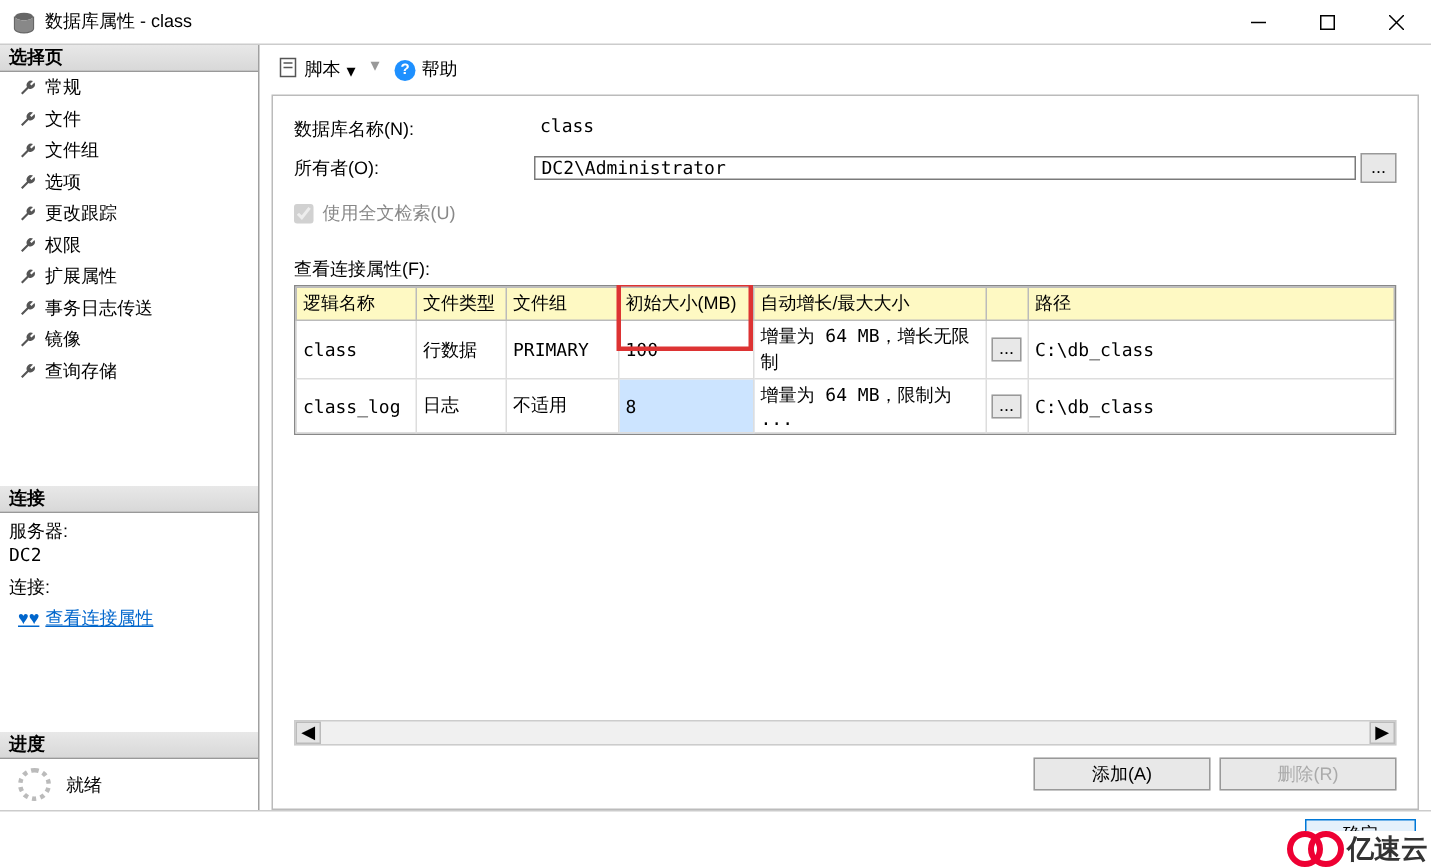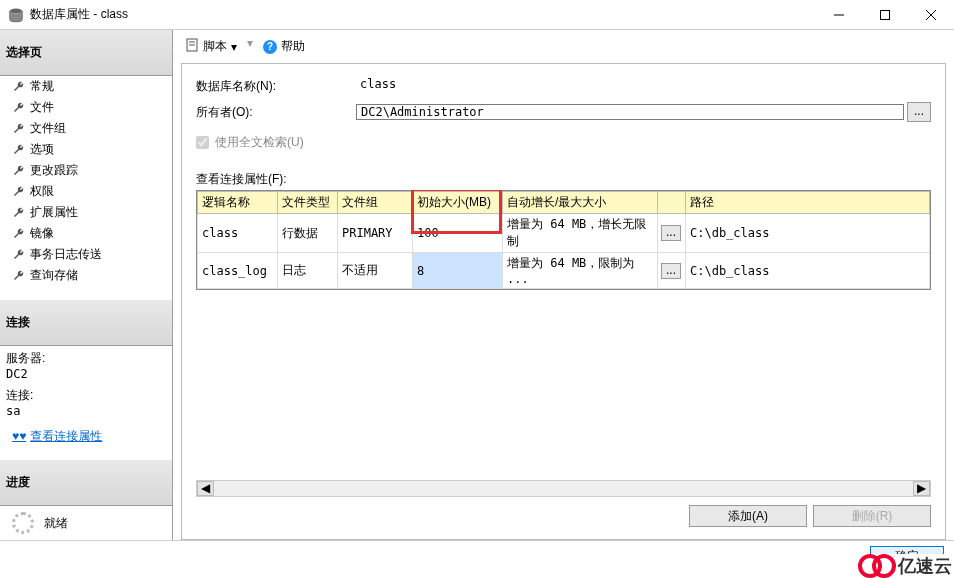--- a/index.html
+++ b/index.html
@@ -7,21 +7,21 @@
 
 .titlebar { height: 30px; display: flex; align-items: center; padding-left: 8px; border-bottom: 1px solid #ccc; }
 .titlebar .icon { width: 16px; height: 16px; display: inline-block; margin-right: 6px; }
 .titlebar .title { flex: 1; }
 .titlebar .btns { display: flex; }
 .titlebar .btn { width: 46px; height: 30px; display: flex; align-items: center; justify-content: center; }
 
 .main { display: flex; height: 510px; }
 
 .left { width: 173px; border-right: 1px solid #a0a0a0; display: flex; flex-direction: column; background: #fff; }
-.panelhead { background: linear-gradient(#e8e8e8,#d8d8d8); border-bottom: 1px solid #999; padding: 14px 6px; font-weight: bold; }
+.panelhead { background: linear-gradient(#e8e8e8,#d8d8d8); border-bottom: 1px solid #999; padding: 0 6px; font-weight: bold; }
 .navitem { display: flex; align-items: center; padding: 2px 6px 2px 12px; cursor: pointer; }
 .navitem .wrench { width: 14px; height: 14px; margin-right: 4px; }
 .spacer { flex: 1; }
 .connsec { padding: 4px 6px 2px 6px; }
 .connlink { color: #0066cc; text-decoration: underline; display: flex; align-items: center; padding: 2px 6px 2px 12px; }
 .progress-item { display: flex; align-items: center; padding: 6px 6px 6px 12px; }
 .spinner { width: 22px; height: 22px; border: 3px dotted #bbb; border-radius: 50%; margin-right: 10px; }
 
 .right { flex: 1; display: flex; flex-direction: column; padding: 6px 8px 0 8px; }
 .toolbar { display: flex; align-items: flex-start; gap: 6px; padding-bottom: 4px; }
@@ -141,42 +141,41 @@
         <div class="navitem">
           <span class="wrench"><svg viewBox="0 0 14 14">
               <path d="M11 3a3 3 0 0 1-4 4L3 11l-1-1 4-4a3 3 0 0 1 4-4l-2 2 1 1 2-2z" fill="#555"></path>
             </svg></span>
           <span>扩展属性</span>
         </div>
         <div class="navitem">
           <span class="wrench"><svg viewBox="0 0 14 14">
               <path d="M11 3a3 3 0 0 1-4 4L3 11l-1-1 4-4a3 3 0 0 1 4-4l-2 2 1 1 2-2z" fill="#555"></path>
             </svg></span>
+          <span>事务日志传送</span>
+        </div>
+        <div class="navitem">
+          <span class="wrench"><svg viewBox="0 0 14 14">
+              <path d="M11 3a3 3 0 0 1-4 4L3 11l-1-1 4-4a3 3 0 0 1 4-4l-2 2 1 1 2-2z" fill="#555"></path>
+            </svg></span>
           <span>镜像</span>
-        </div>
-        <div class="navitem">
-          <span class="wrench"><svg viewBox="0 0 14 14">
-              <path d="M11 3a3 3 0 0 1-4 4L3 11l-1-1 4-4a3 3 0 0 1 4-4l-2 2 1 1 2-2z" fill="#555"></path>
-            </svg></span>
-          <span>事务日志传送</span>
         </div>
         <div class="navitem">
           <span class="wrench"><svg viewBox="0 0 14 14">
               <path d="M11 3a3 3 0 0 1-4 4L3 11l-1-1 4-4a3 3 0 0 1 4-4l-2 2 1 1 2-2z" fill="#555"></path>
             </svg></span>
           <span>查询存储</span>
         </div>
       </div>
     <div class="spacer"></div>
     <div class="panelhead">连接</div>
     <div class="connsec">
       <div>服务器:</div>
       <div style="font-family:monospace;margin-bottom:6px;">DC2</div>
       <div>连接:</div>
-      <div style="font-family:monospace;margin-bottom:6px;">sa</div>
     </div>
     <a class="connlink">
       <span style="margin-right:4px;">♥♥</span>
       <span>查看连接属性</span>
     </a>
     <div class="spacer"></div>
     <div class="panelhead">进度</div>
     <div class="progress-item">
       <div class="spinner"></div>
       <span>就绪</span>

